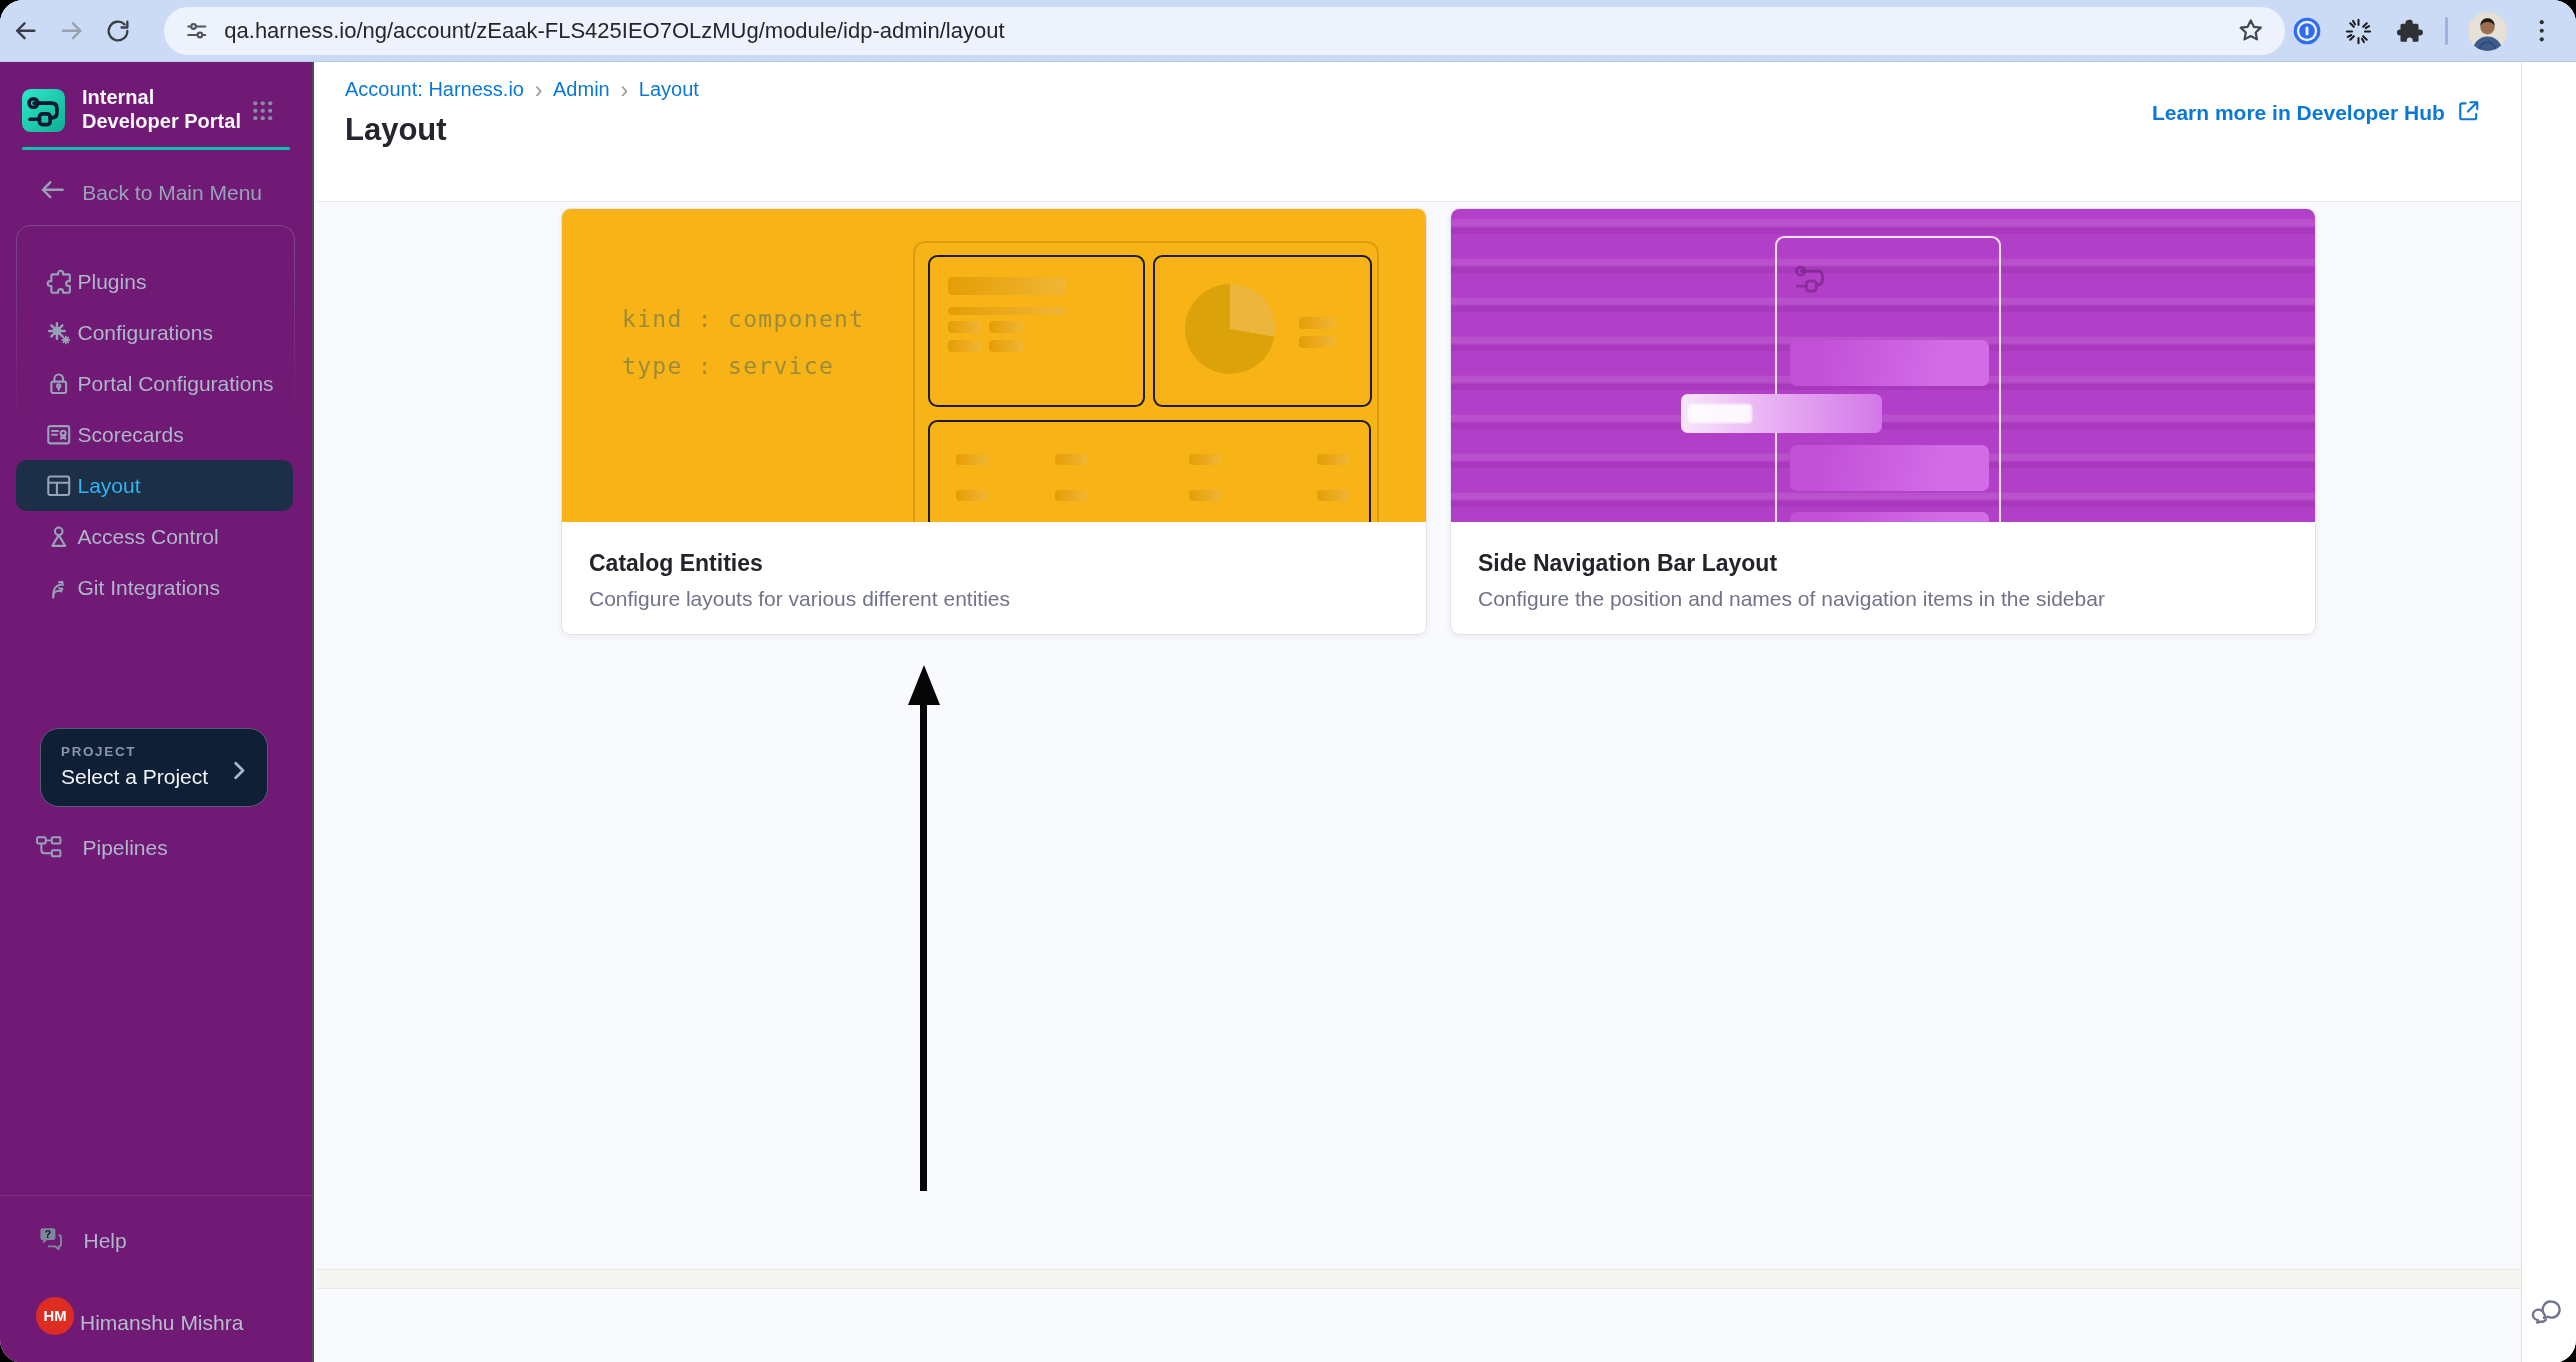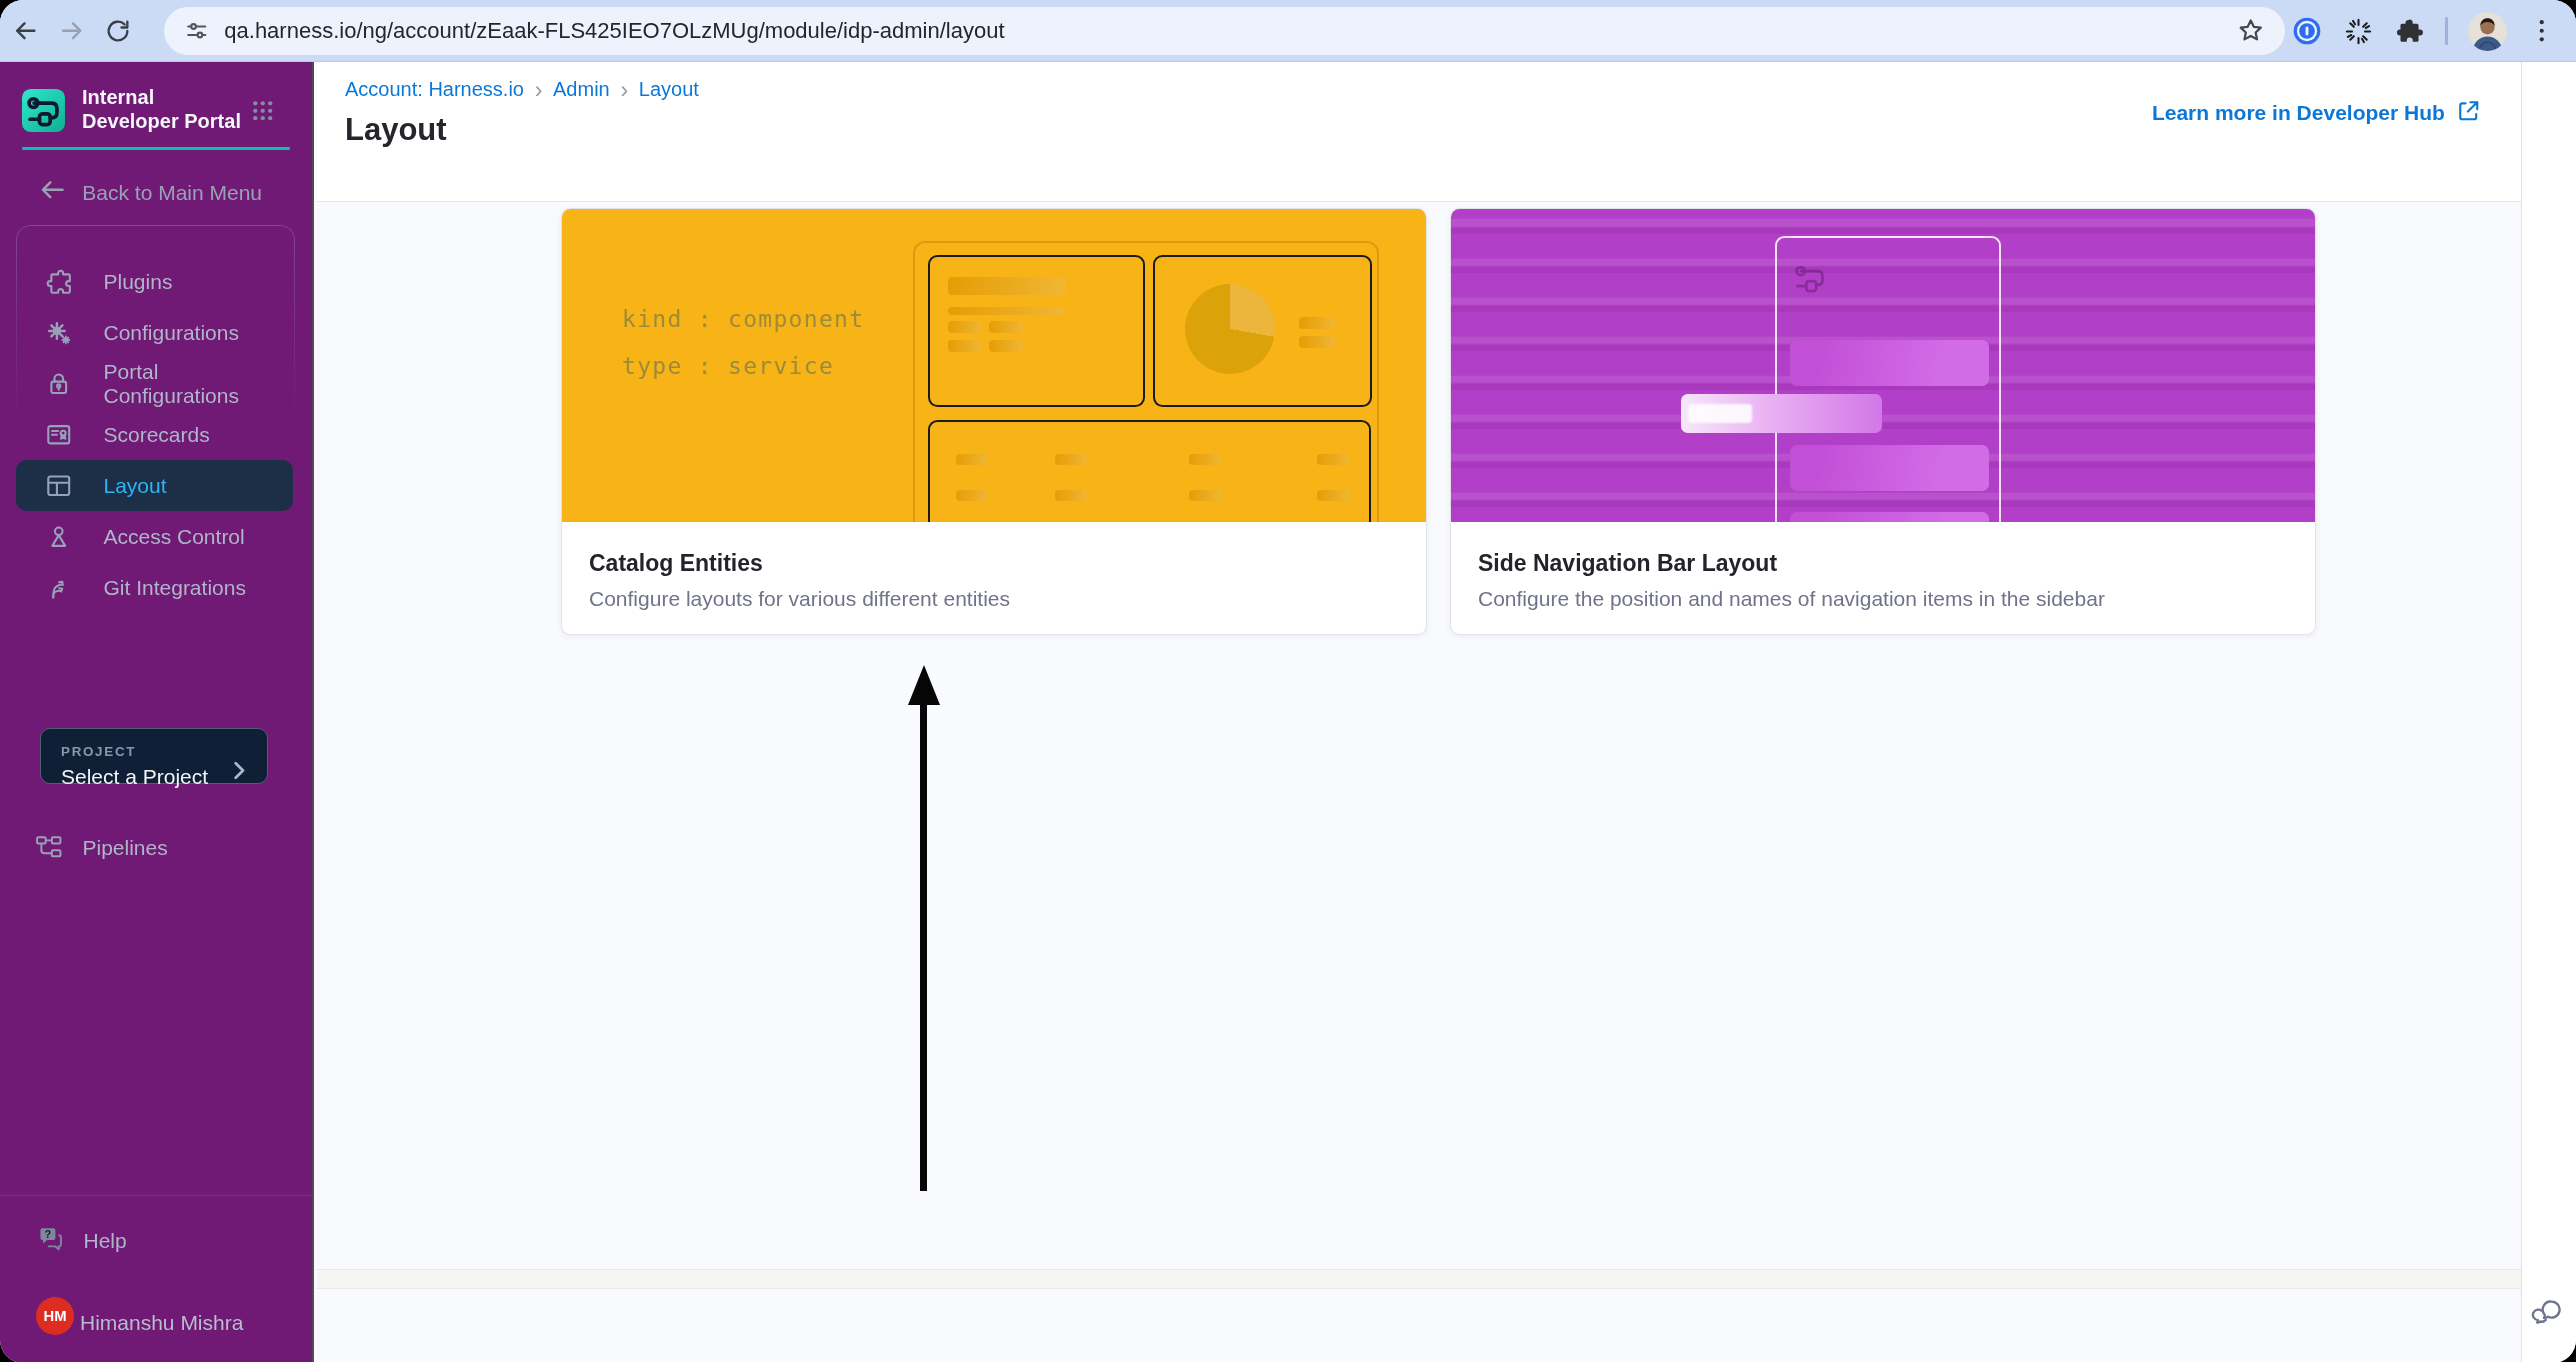--- a/index.html
+++ b/index.html
@@ -22,24 +22,24 @@
   
   .sidebar { position:absolute; top:62px; left:0; bottom:0; width:314px; background:#701a75; border-right:2.7px solid #484d56; color:#aeb6c9; }
   .logo-badge { position:absolute; left:21.5px; top:27px; width:43px; height:43px; border-radius:8.7px; background:linear-gradient(135deg,#2fe9cb,#0fae93); display:flex; align-items:center; justify-content:center; }
   .logo-title { position:absolute; left:82px; top:24px; font-size:20px; line-height:23.5px; font-weight:700; color:#f4f6fa; width:168px; }
   .grid-icon { position:absolute; left:250px; top:36px; color:#848ea2; }
   .teal-rule { position:absolute; left:21.5px; top:85px; width:268px; height:3.4px; background:#0ac0ae; border-radius:1.3px; }
   .back-row { position:absolute; left:38px; top:115px; height:31px; display:flex; align-items:center; gap:14.8px; color:#98a1b5; font-size:21px; cursor:pointer; }
   .nav-panel { position:absolute; left:16px; right:17.5px; top:163px; height:376px; border:1.3px solid rgba(165,180,210,0.30); border-bottom:none; border-radius:14.8px 14.8px 0 0;
                -webkit-mask-image:linear-gradient(to bottom,#000 0,transparent 201px); mask-image:linear-gradient(to bottom,#000 0,transparent 201px); pointer-events:none; }
   .nav { position:absolute; left:16px; right:19px; top:194px; }
-  .nav-item { height:51px; display:flex; align-items:center; padding-left:28px; gap:30px; font-size:21px; color:#aeb6c9; border-radius:10.7px; cursor:pointer; }
+  .nav-item { height:51px; display:flex; align-items:center; padding-left:28px; gap:4px; font-size:21px; color:#aeb6c9; border-radius:10.7px; cursor:pointer; }
   .nav-item .ico { width:29.5px; height:29.5px; color:#97a2b8; flex:0 0 auto; }
   .nav-item.selected { background:#1d2e47; color:#2db5f4; }
-  .project-box { position:absolute; left:40px; top:666px; width:228px; height:56px; border:1.3px solid #545e73; border-radius:10px; background:#0f1f36; padding:14.8px 0 0 20px; cursor:pointer; }
+  .project-box { position:absolute; left:40px; top:666px; width:228px; height:79px; border:1.3px solid #545e73; border-radius:19px; background:#0f1f36; padding:14.8px 0 0 20px; cursor:pointer; }
   .project-label { font-size:13.4px; letter-spacing:1.7px; color:#8d95a9; font-weight:700; }
   .project-value { font-size:21px; color:#f2f4f8; margin-top:6.7px; }
   .project-chevron { position:absolute; right:14.8px; top:28px; color:#aeb6c9; }
   .pipelines-row { position:absolute; left:34px; top:762px; height:48px; display:flex; align-items:center; gap:19px; font-size:21px; color:#aeb6c9; cursor:pointer; }
   .pipelines-row .ico { width:29.5px; height:29.5px; color:#97a2b8; }
   .help-divider { position:absolute; left:0; right:0; top:1133px; height:1.3px; background:rgba(255,255,255,0.10); }
   .help-row { position:absolute; left:35px; top:1157px; height:43px; display:flex; align-items:center; gap:17.5px; font-size:21px; color:#aeb6c9; cursor:pointer; }
   .user-row { position:absolute; left:36px; top:1230px; height:43px; display:flex; align-items:flex-end; gap:6px; font-size:21px; color:#b6bdcd; cursor:pointer; }
   .user-avatar { width:38px; height:38px; border-radius:50%; background:#dd2c22; color:#fff; font-size:14.8px; font-weight:700; display:flex; align-items:center; justify-content:center; }
 

